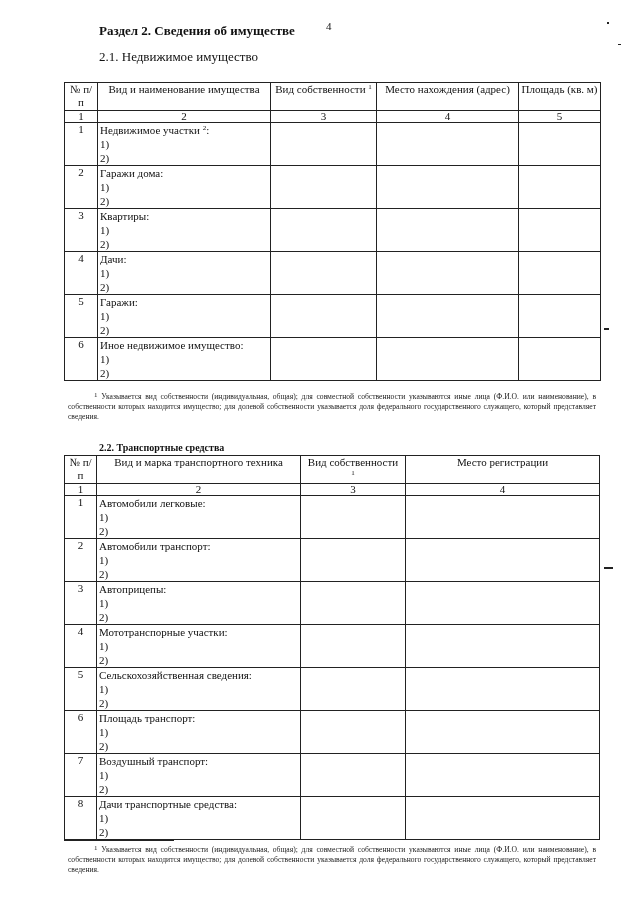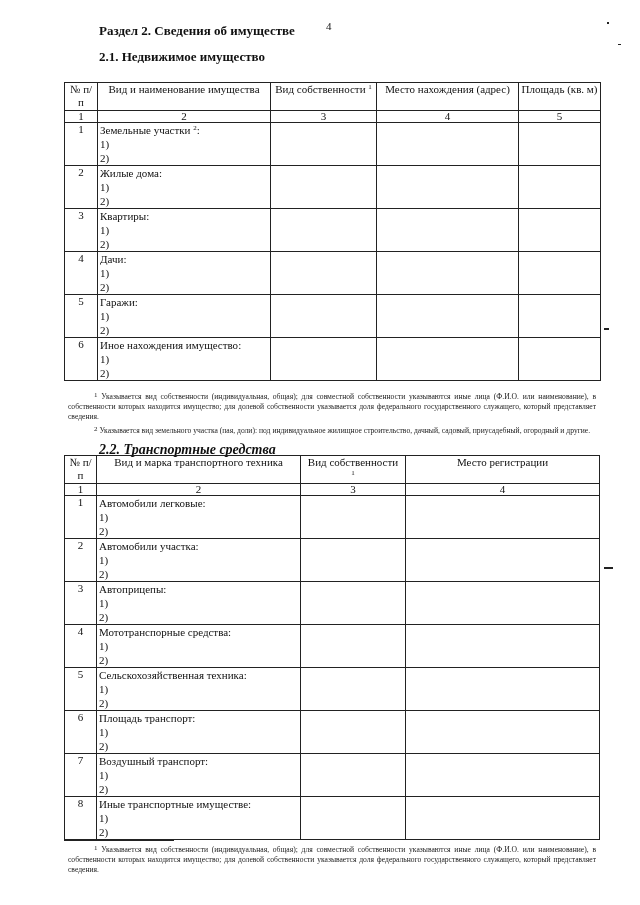--- a/index.html
+++ b/index.html
@@ -1,21 +1,21 @@
 <!DOCTYPE html>
 <html><head>
 <meta charset="utf-8">
 <style>
   html, body { margin: 0; padding: 0; background: #ffffff; }
   body { width: 640px; height: 905px; position: relative; overflow: hidden;
          font-family: "Liberation Serif", serif; color: #111; }
   .page-num { position: absolute; left: 326px; top: 20px; font-size: 11px; }
   .h1 { position: absolute; left: 99px; top: 23px; font-size: 13px; font-weight: bold; }
-  .h2 { position: absolute; left: 99px; top: 49px; font-size: 13px; font-weight: bold; }
-  .h3 { position: absolute; left: 99px; top: 442px; font-size: 14px; font-weight: bold; font-style: italic; }
+  .h2 { position: absolute; left: 99px; top: 49px; font-size: 13px; font-weight: normal; }
+  .h3 { position: absolute; left: 99px; top: 442px; font-size: 10px; font-weight: bold; }
 
   table { position: absolute; border-collapse: collapse; table-layout: fixed; font-size: 11px; }
   td, th { border: 1px solid #222; padding: 0 2px; vertical-align: top; font-weight: normal; }
   th { text-align: center; line-height: 13px; }
   .num-row td { text-align: center; line-height: 11px; height: 11px; padding: 0; }
   .idx { text-align: center; }
   .item-line { display: block; line-height: 14px; height: 14px; }
   sup { font-size: 7px; vertical-align: top; position: relative; top: -2px; }
 
   #t1 { left: 64px; top: 82px; width: 536px; }
@@ -58,32 +58,32 @@
       <td>2</td>
       <td>3</td>
       <td>4</td>
       <td>5</td>
     </tr>
   </thead>
   <tbody id="t1-body">
       <tr>
         <td class="idx">1</td>
         <td>
-          <span class="item-line"><span>Земельные участки</span> <sup>2</sup><span>:</span></span>
+          <span class="item-line"><span>Недвижимое участки</span> <sup>2</sup><span>:</span></span>
           <span class="item-line">1)</span>
           <span class="item-line">2)</span>
         </td>
         <td></td>
         <td></td>
         <td></td>
       </tr>
       <tr>
         <td class="idx">2</td>
         <td>
-          <span class="item-line"><span>Жилые дома</span><span>:</span></span>
+          <span class="item-line"><span>Гаражи дома</span><span>:</span></span>
           <span class="item-line">1)</span>
           <span class="item-line">2)</span>
         </td>
         <td></td>
         <td></td>
         <td></td>
       </tr>
       <tr>
         <td class="idx">3</td>
         <td>
@@ -113,34 +113,33 @@
           <span class="item-line">1)</span>
           <span class="item-line">2)</span>
         </td>
         <td></td>
         <td></td>
         <td></td>
       </tr>
       <tr>
         <td class="idx">6</td>
         <td>
-          <span class="item-line"><span>Иное нахождения имущество</span><span>:</span></span>
+          <span class="item-line"><span>Иное недвижимое имущество</span><span>:</span></span>
           <span class="item-line">1)</span>
           <span class="item-line">2)</span>
         </td>
         <td></td>
         <td></td>
         <td></td>
       </tr>
     </tbody>
 </table>
 
 <div id="fn1" class="fn">
   <p class="indent"><sup>1</sup> <span>Указывается вид собственности (индивидуальная, общая); для совместной собственности указываются иные лица (Ф.И.О. или наименование), в собственности которых находится имущество; для долевой собственности указывается доля федерального государственного служащего, который представляет сведения.</span></p>
-  <p class="indent"><sup>2</sup> <span>Указывается вид земельного участка (пая, доли): под индивидуальное жилищное строительство, дачный, садовый, приусадебный, огородный и другие.</span></p>
 </div>
 
 <div class="h3">2.2. Транспортные средства</div>
 
 <table id="t2">
   <colgroup>
     <col style="width:32px">
       <col style="width:204px">
       <col style="width:105px">
       <col style="width:194px">
@@ -166,51 +165,51 @@
           <span class="item-line"><span>Автомобили легковые:</span></span>
           <span class="item-line">1)</span>
           <span class="item-line">2)</span>
         </td>
         <td></td>
         <td></td>
       </tr>
       <tr>
         <td class="idx">2</td>
         <td>
-          <span class="item-line"><span>Автомобили участка:</span></span>
+          <span class="item-line"><span>Автомобили транспорт:</span></span>
           <span class="item-line">1)</span>
           <span class="item-line">2)</span>
         </td>
         <td></td>
         <td></td>
       </tr>
       <tr>
         <td class="idx">3</td>
         <td>
           <span class="item-line"><span>Автоприцепы:</span></span>
           <span class="item-line">1)</span>
           <span class="item-line">2)</span>
         </td>
         <td></td>
         <td></td>
       </tr>
       <tr>
         <td class="idx">4</td>
         <td>
-          <span class="item-line"><span>Мототранспорные средства:</span></span>
+          <span class="item-line"><span>Мототранспорные участки:</span></span>
           <span class="item-line">1)</span>
           <span class="item-line">2)</span>
         </td>
         <td></td>
         <td></td>
       </tr>
       <tr>
         <td class="idx">5</td>
         <td>
-          <span class="item-line"><span>Сельскохозяйственная техника:</span></span>
+          <span class="item-line"><span>Сельскохозяйственная сведения:</span></span>
           <span class="item-line">1)</span>
           <span class="item-line">2)</span>
         </td>
         <td></td>
         <td></td>
       </tr>
       <tr>
         <td class="idx">6</td>
         <td>
           <span class="item-line"><span>Площадь транспорт:</span></span>
@@ -226,21 +225,21 @@
           <span class="item-line"><span>Воздушный транспорт:</span></span>
           <span class="item-line">1)</span>
           <span class="item-line">2)</span>
         </td>
         <td></td>
         <td></td>
       </tr>
       <tr>
         <td class="idx">8</td>
         <td>
-          <span class="item-line"><span>Иные транспортные имуществе:</span></span>
+          <span class="item-line"><span>Дачи транспортные средства:</span></span>
           <span class="item-line">1)</span>
           <span class="item-line">2)</span>
         </td>
         <td></td>
         <td></td>
       </tr>
     </tbody>
 </table>
 
 <div class="fn-rule"></div>

